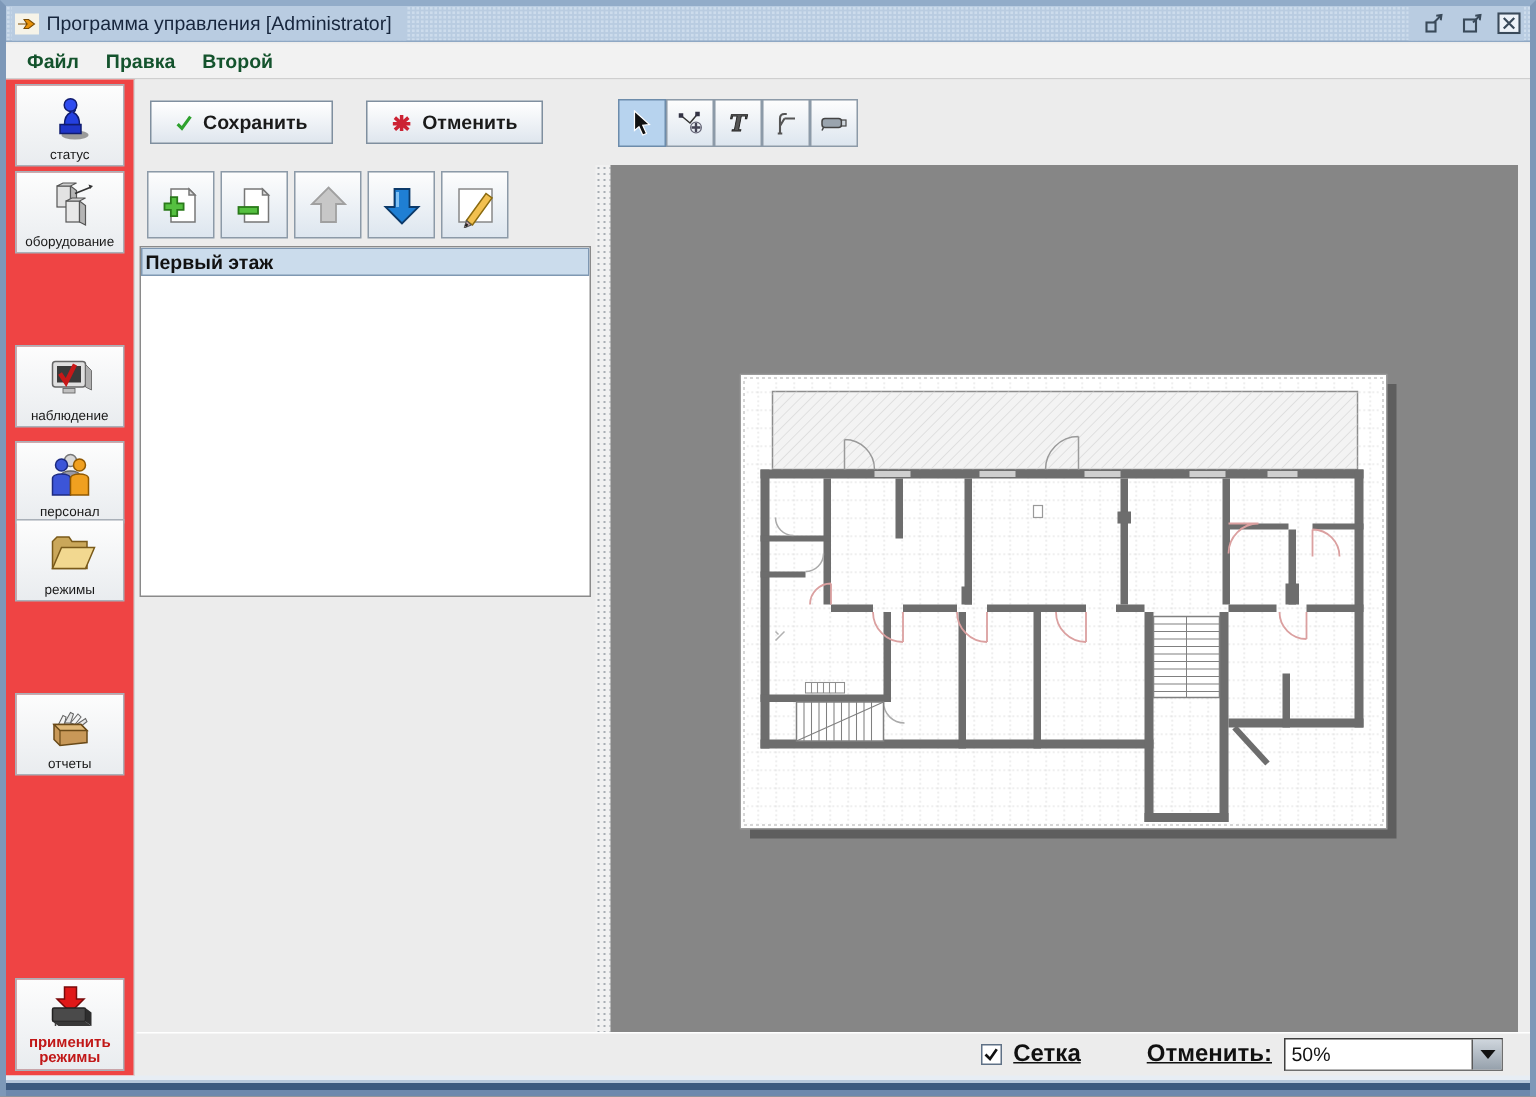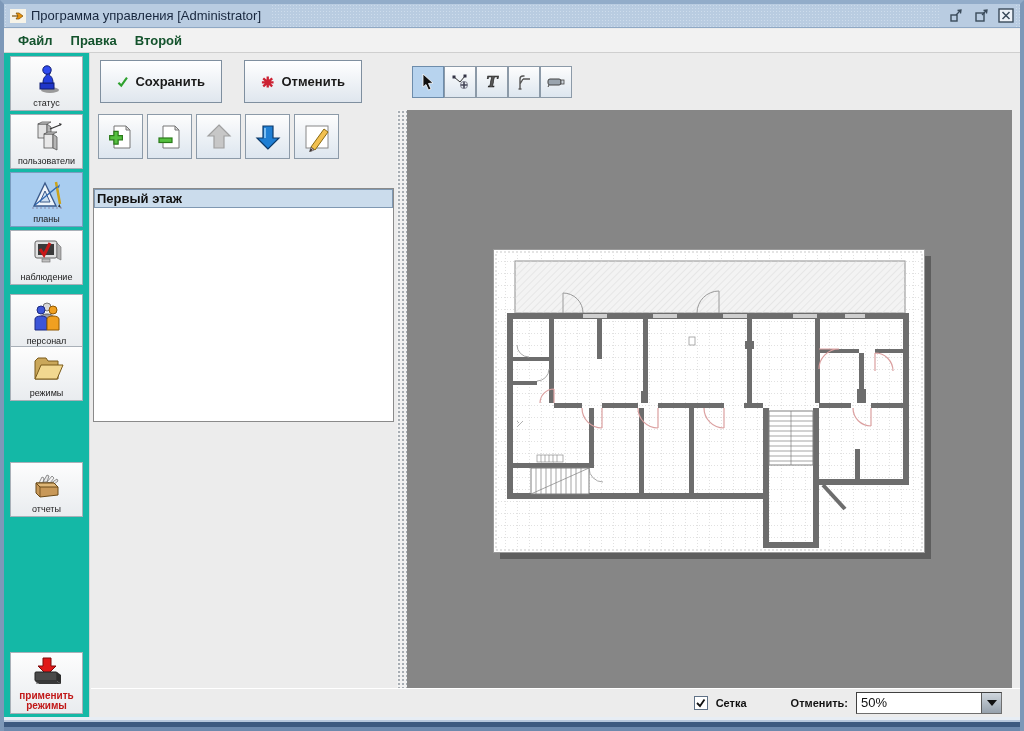--- a/index.html
+++ b/index.html
@@ -17,56 +17,56 @@
   .app-ico{width:16px;height:14px;background:#f6f3e8;display:flex;align-items:center;justify-content:center;}
   .win-controls{margin-left:auto;display:flex;align-items:center;gap:6px;background:#b9cce1;padding-left:8px;height:100%;}
   .win-btn{width:19px;height:17px;border:none;background:transparent;padding:0;cursor:default;display:flex;align-items:center;justify-content:center;}
   
   .menubar{position:absolute;left:0;top:25px;right:0;height:24px;background:#f2f2f2;border-bottom:1px solid #cfcfcf;
     display:flex;align-items:center;gap:2px;padding:0 6px;}
   .menu-item{font-size:13px;font-weight:bold;color:#14532d;padding:2px 8px;}
   
   .body{position:absolute;left:0;top:49px;right:0;bottom:14px;background:#ececec;}
   
-  .sidebar{position:absolute;left:0;top:0;bottom:0;width:86px;background:#14b8a6;border-right:1px solid #d4d4d4;}
+  .sidebar{position:absolute;left:0;top:0;bottom:0;width:86px;background:#ef4444;border-right:1px solid #d4d4d4;}
   .side-btn{position:absolute;left:6px;width:73px;height:55px;border:1px solid #a9b0b8;
     background:linear-gradient(#fdfdfd,#e9ecef);display:flex;flex-direction:column;align-items:center;justify-content:flex-end;
     padding:2px 1px;cursor:default;}
   .side-btn .ico{flex:1;display:flex;align-items:center;justify-content:center;}
   .side-lbl{font-size:9px;color:#1a1a1a;line-height:10px;text-align:center;}
   .side-btn.selected{background:#a9cdf0;border-color:#7a9cc0;}
   .side-btn.apply{height:62px;}
   .side-btn.apply .side-lbl{color:#c11818;font-weight:bold;font-size:10px;}
   
   .content{position:absolute;left:87px;top:0;right:0;bottom:0;}
   .toolbar{position:absolute;left:0;top:0;right:0;height:57px;background:#ececec;display:flex;align-items:center;}
-  .cmd-btn{height:43px;border:1px solid #7f8f9f;background:linear-gradient(#ffffff,#dfe6ee);
+  .cmd-btn{height:29px;border:1px solid #7f8f9f;background:linear-gradient(#ffffff,#dfe6ee);
     display:flex;align-items:center;gap:7px;font-size:13px;font-weight:bold;color:#1a1a1a;padding:0 16px;cursor:default;}
   .tool-group{display:flex;margin-left:50px;}
   .tool-btn{width:32px;height:32px;border:1px solid #8c9aa8;background:linear-gradient(#fdfdfd,#dde6ef);
     display:flex;align-items:center;justify-content:center;padding:0;cursor:default;}
   .tool-btn.selected{background:#b7d3ee;border-color:#6d8cab;}
   
   .workspace{position:absolute;left:0;top:57px;right:0;bottom:29px;}
   .left-panel{position:absolute;left:0;top:0;bottom:0;width:306px;background:#ececec;}
   .plans-toolbar{position:absolute;left:7px;top:4px;display:flex;gap:4px;}
   .pt-btn{width:45px;height:45px;border:1px solid #8c9aa8;background:linear-gradient(#fdfdfd,#dde6ef);
     display:flex;align-items:center;justify-content:center;padding:0;cursor:default;}
-  .plans-list{position:absolute;left:2px;top:54px;width:301px;height:234px;background:#fff;border:1px solid #8a8a8a;overflow:hidden;margin-top:24px;}
+  .plans-list{position:absolute;left:2px;top:54px;width:301px;height:234px;background:#fff;border:1px solid #8a8a8a;overflow:hidden;}
   .list-item{height:19px;line-height:19px;font-size:13px;font-weight:bold;color:#111;padding:0 3px;cursor:default;}
   .list-item.selected{background:#cbdcec;box-shadow:inset 0 0 0 1px #7f98b2;}
   .splitter{position:absolute;left:306px;top:0;bottom:0;width:10px;background-color:#f1f1f1;
     background-image:radial-gradient(#a7adb3 0.8px,transparent 1px);background-size:4px 4px;cursor:col-resize;}
   .canvas{position:absolute;left:316px;top:0;right:8px;bottom:0;background:#868686;overflow:hidden;}
   .floorplan{position:absolute;left:86px;top:139px;width:443px;height:315px;}
   
   .statusbar{position:absolute;left:0;right:0;bottom:0;height:29px;background:#ececec;border-top:1px solid #ffffff;
     display:flex;align-items:center;justify-content:flex-end;gap:8px;padding-right:18px;}
   .checkbox{width:14px;height:14px;background:#fff;border:1px solid #5f7186;display:flex;align-items:center;justify-content:center;cursor:default;}
-  .sb-label{font-size:11px;font-weight:bold;color:#111;}
+  .sb-label{font-size:16px;font-weight:bold;color:#111;text-decoration:underline;}
   .sb-gap{width:28px;}
   .combobox{width:146px;height:22px;background:#fff;border:1px solid #6f6f6f;
     border-top-color:#404040;border-left-color:#404040;display:flex;align-items:stretch;cursor:default;gap:38px;}
   .combo-value{flex:1;font-size:13px;color:#111;padding:2px 4px;}
   .combo-arrow{width:20px;background:linear-gradient(#cfd6dd,#96a1ac);border-left:1px solid #5a5a5a;
     display:flex;align-items:center;justify-content:center;}
   .combo-arrow .tri{width:0;height:0;border-left:5px solid transparent;border-right:5px solid transparent;border-top:6px solid #111;}
 </style>
 </head>
 <body>
@@ -134,37 +134,23 @@
               <path d="M17 3 l4 3 v14 l-4 -3 z" fill="#b5b5b5"></path>
               <path d="M8 3 l4 -2 9 0 -4 2 z" fill="#cfcfcf"></path>
               <rect x="14" y="13" width="9" height="14" fill="#e8e8e8"></rect>
               <path d="M23 13 l4 3 v13 l-4 -2 z" fill="#b5b5b5"></path>
               <path d="M14 13 l4 -2 9 0 -4 2 z" fill="#cfcfcf"></path>
             </g>
             <path d="M20 8 l10 -4" stroke="#333" stroke-width="1.2"></path>
             <path d="M29 2 l3 1 -2 2 z" fill="#333"></path>
           </svg>
         </span>
-        <span class="side-lbl">пользователи</span>
-      </button>
-
-      <button class="side-btn selected" style="top:119px">
-        <span class="ico">
-          <svg width="36" height="34" viewBox="0 0 36 34">
-            <path d="M5 28 L16 5 L27 28 Z" fill="#eef4fa" stroke="#3a5a8a" stroke-width="1.4"></path>
-            <path d="M11 24 L16 13 L21 24 Z" fill="#cfe0f2" stroke="#3a5a8a" stroke-width="1"></path>
-            <path d="M27 4 L31 26" stroke="#caa21a" stroke-width="2.5"></path>
-            <path d="M30.5 26 l1.5 4 -3 -1.5 z" fill="#333"></path>
-            <path d="M6 27 L28 9" stroke="#2c66b0" stroke-width="1.3"></path>
-            <path d="M28 9 l3 -3 -1 4 z" fill="#2c66b0"></path>
-            <path d="M3 30 h30" stroke="#88a" stroke-width="1" stroke-dasharray="2 2"></path>
-          </svg>
-        </span>
-        <span class="side-lbl">планы</span>
-      </button>
+        <span class="side-lbl">оборудование</span>
+      </button>
+
 
       <button class="side-btn" style="top:177px">
         <span class="ico">
           <svg width="34" height="32" viewBox="0 0 34 32">
             <rect x="5" y="4" width="22" height="17" rx="2" fill="#e0e0e0" stroke="#666"></rect>
             <rect x="8" y="7" width="16" height="11" fill="#3a3a3a"></rect>
             <path d="M27 6 l4 4 v13 l-4 -2 z" fill="#b0b0b0" stroke="#666" stroke-width="0.6"></path>
             <path d="M10 12 l4 6 6 -12" fill="none" stroke="#c81818" stroke-width="3"></path>
             <rect x="12" y="22" width="8" height="3" fill="#c0c0c0" stroke="#666" stroke-width="0.6"></rect>
           </svg>

